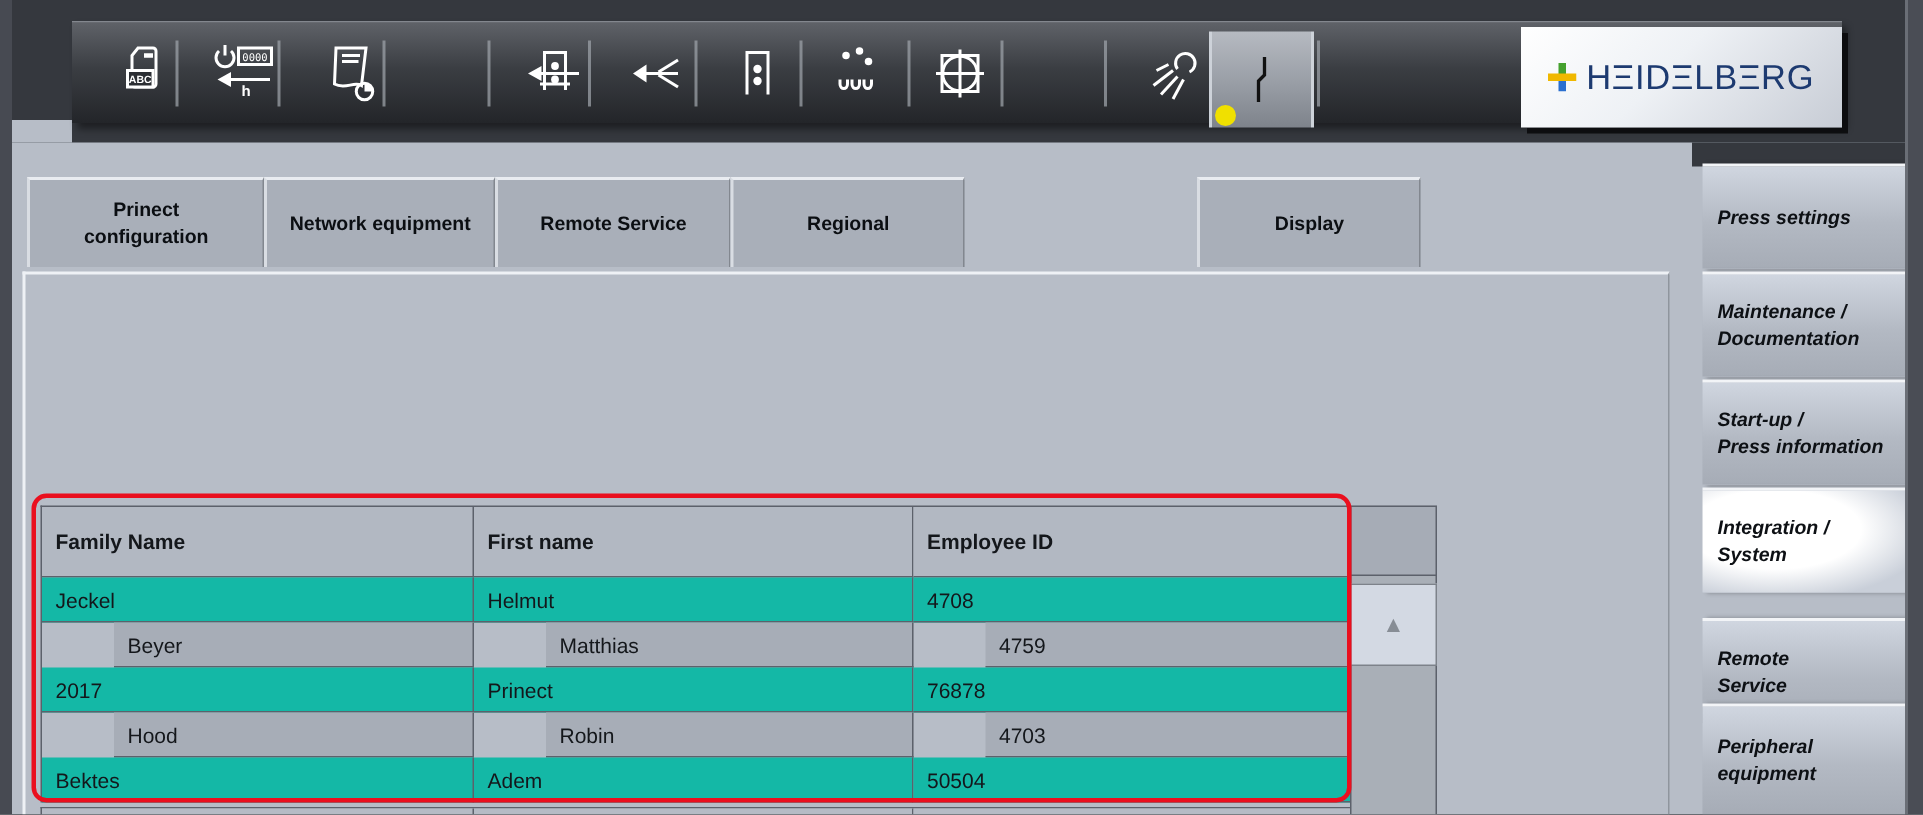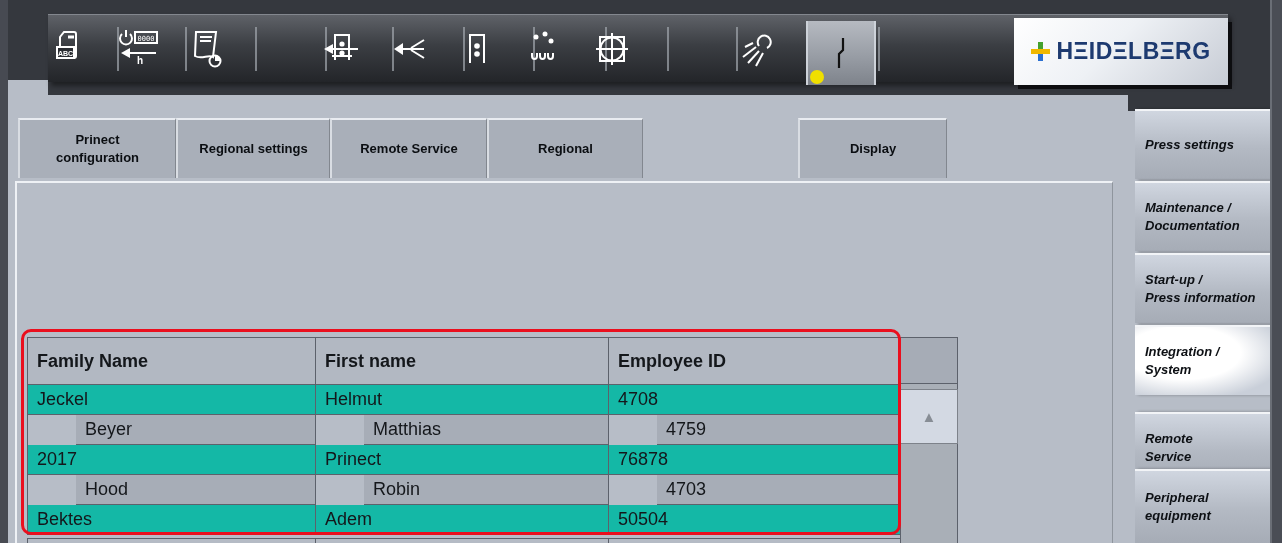--- a/index.html
+++ b/index.html
@@ -17,37 +17,37 @@
   .corner-notch{position:absolute;left:8px;top:80px;width:40px;height:15px;background:#b7bdc7;}
 
   
   .toolbar{
     position:absolute;left:48px;top:14px;width:1180px;height:68px;
     background:linear-gradient(180deg,#5f6268 0%,#3b3e43 45%,#232529 100%);
     border-top:1px solid #83878e;box-sizing:border-box;
     box-shadow:3px 4px 5px rgba(0,0,0,.45);
   }
   .sep{position:absolute;top:12px;width:2px;height:44px;background:#9ba0a7;opacity:.75;}
-  .tb-btn{position:absolute;top:0;width:68px;height:68px;display:flex;align-items:center;justify-content:flex-start;}
+  .tb-btn{position:absolute;top:0;width:68px;height:68px;display:flex;align-items:center;justify-content:flex-end;}
   .tb-btn svg{display:block;}
   .tb-selected{
     position:absolute;left:758px;top:6px;width:70px;height:64px;
     background:linear-gradient(180deg,#b6bac1 0%,#989da5 55%,#7e838b 100%);
     border-left:2px solid #cdd2d9;border-right:2px solid #cdd2d9;box-sizing:border-box;
     display:flex;align-items:center;justify-content:center;z-index:3;
   }
   .yellow-dot{position:absolute;left:810px;top:70px;width:14px;height:14px;border-radius:50%;background:#f0e000;z-index:6;}
 
   .logo-panel{
     position:absolute;left:1014px;top:18px;width:214px;height:67px;
     background:linear-gradient(135deg,#ffffff 0%,#eef1f5 45%,#c7ccd5 100%);
     box-shadow:4px 4px 0 rgba(10,10,12,.9);
     display:flex;align-items:center;justify-content:center;gap:6px;z-index:4;
   }
-  .logo-text{color:#1d3a70;font-weight:bold;font-size:23px;letter-spacing:.5px;text-align:right;}
+  .logo-text{color:#1d3a70;font-weight:normal;font-size:23px;letter-spacing:.5px;text-align:right;}
 
   
   .tab{
     position:absolute;top:118px;height:60px;box-sizing:border-box;
     background:#a9afb9;border-top:2px solid #e9ecf1;border-left:2px solid #d9dde3;border-right:1px solid #82878f;
     display:flex;align-items:center;justify-content:center;text-align:center;
     font-weight:bold;font-size:13px;color:#0b0e12;white-space:pre-line;line-height:1.35;z-index:2;
   }
   .tab.active{
     top:111px;height:72px;background:#b7bdc7;z-index:5;
@@ -60,21 +60,21 @@
     background:#b7bdc7;
     border-top:2px solid #eef1f5;border-left:2px solid #eef1f5;border-right:1px solid #8f959d;
     z-index:1;
   }
 
   
   .user-table{
     position:absolute;left:27px;top:337px;width:872px;z-index:2;
     display:grid;grid-template-columns:288px 293px 292px;
     border-top:1px solid #5c616b;border-left:1px solid #5c616b;box-sizing:border-box;
-    font-size:18px;color:#14171b;
+    font-size:14px;color:#14171b;
   }
   .user-table .cell{
     box-sizing:border-box;border-right:1px solid #5c616b;border-bottom:1px solid #5c616b;
     padding-left:9px;display:flex;align-items:center;height:30px;background:#14b8a6;
   }
   .user-table .head{height:47px;font-weight:bold;background:#b2b8c2;}
   .user-table .dark{background:#a7adb7;margin-left:48px;}
   .partial-row{
     position:absolute;left:27px;top:538px;width:873px;height:5px;z-index:2;
     display:grid;grid-template-columns:288px 293px 292px;
@@ -232,21 +232,21 @@
     <svg width="19" height="19" viewBox="0 0 19 19">
       <rect x="7" y="0" width="5" height="8" fill="#45a12e"></rect>
       <rect x="7" y="11" width="5" height="8" fill="#2a6fd0"></rect>
       <rect x="0" y="7" width="19" height="5" fill="#f0b800"></rect>
     </svg>
     <span class="logo-text">HΞIDΞLBΞRG</span>
   </div>
 
   <div class="tab" style="left:18px;width:158px">Prinect
 configuration</div>
-  <div class="tab" style="left:176px;width:154px">Regional settings</div>
+  <div class="tab" style="left:176px;width:154px">Network equipment</div>
   <div class="tab" style="left:330px;width:157px">Remote Service</div>
   <div class="tab" style="left:487px;width:156px">Regional</div>
   <div class="tab" style="left:798px;width:149px">Display</div>
 
   <div class="panel"></div>
 
   <div class="user-table">
     <div class="cell head">Family Name</div>
     <div class="cell head">First name</div>
     <div class="cell head">Employee ID</div>

